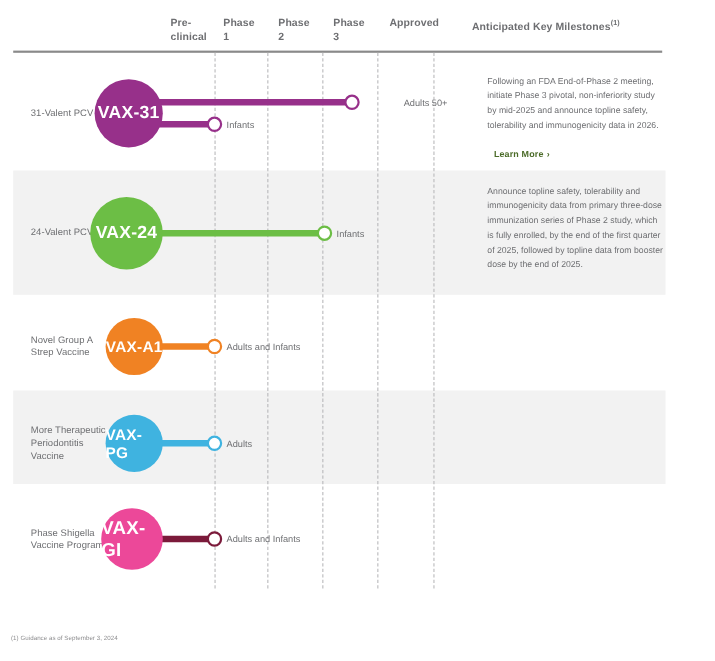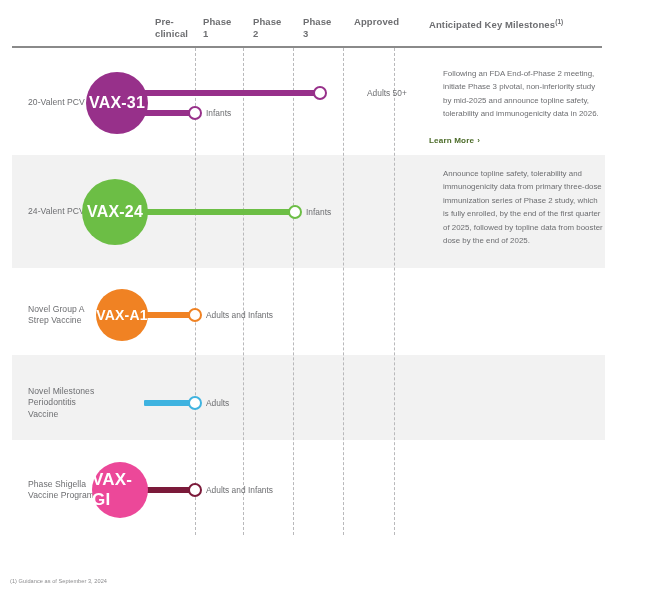--- a/index.html
+++ b/index.html
@@ -91,21 +91,21 @@
   
   .milestone{
     position:absolute;
     left:443px;width:160px;
     font-size:7.9px;
     line-height:13.4px;
     color:#6d6e71;
   }
   .learn-more{
     position:absolute;
-    left:429px;
+    left:449px;
     font-size:8.1px;
     font-weight:bold;
     color:#4b6b28;
     letter-spacing:.15px;
     cursor:pointer;
   }
   .learn-more .chev{font-weight:bold;padding-left:3px;}
 
   
   .footnote{
@@ -155,21 +155,21 @@
       <div class="gridline" style="left: 195px; border-left-color: rgb(185, 185, 187);"></div>
       <div class="gridline" style="left: 243px; border-left-color: rgb(185, 185, 187);"></div>
       <div class="gridline" style="left: 293px; border-left-color: rgb(185, 185, 187);"></div>
       <div class="gridline" style="left: 343px; border-left-color: rgb(185, 185, 187);"></div>
       <div class="gridline" style="left: 394px; border-left-color: rgb(185, 185, 187);"></div>
     </div>
 
   <div id="rows">
       <div class="row" style="top: 55px; height: 100px;">
         <div class="prog-label" style="top: 42.25px;">
-          <div>20-Valent PCV</div>
+          <div>31-Valent PCV</div>
         </div>
         <div class="bar" style="left: 144px; top: 35px; width: 176px; height: 6px; background: rgb(151, 48, 138);"></div>
         <div class="endcap" style="left: 313px; top: 31px; width: 14px; height: 14px; border: 2.6px solid rgb(151, 48, 138);"></div>
         <div class="pop-label" style="left: 331px; top: 33px; margin-left: 36px;">Adults 50+</div>
         <div class="bar" style="left: 144px; top: 55px; width: 51px; height: 6px; background: rgb(151, 48, 138);"></div>
         <div class="endcap" style="left: 188px; top: 51px; width: 14px; height: 14px; border: 2.6px solid rgb(151, 48, 138);"></div>
         <div class="pop-label" style="left: 206px; top: 53px;">Infants</div>
         <div class="bubble" style="left: 86px; top: 17px; width: 62px; height: 62px; background: rgb(151, 48, 138); font-size: 16px;">VAX-31</div>
         <div class="milestone" style="top: 12px;">Following an FDA End-of-Phase 2 meeting, initiate Phase 3 pivotal, non-inferiority study by mid-2025 and announce topline safety, tolerability and immunogenicity data in 2026.</div>
         <div class="learn-more" style="top: 81px; color: rgb(75, 107, 40);"><span>Learn More</span><span class="chev">›</span></div>
@@ -189,27 +189,28 @@
           <div>Novel Group A</div>
           <div>Strep Vaccine</div>
         </div>
         <div class="bar" style="left: 144px; top: 37px; width: 51px; height: 6px; background: rgb(240, 130, 35);"></div>
         <div class="endcap" style="left: 188px; top: 33px; width: 14px; height: 14px; border: 2.6px solid rgb(240, 130, 35);"></div>
         <div class="pop-label" style="left: 206px; top: 35px;">Adults and Infants</div>
         <div class="bubble" style="left: 96px; top: 14px; width: 52px; height: 52px; background: rgb(240, 130, 35); font-size: 14px;">VAX-A1</div>
       </div>
       <div class="row" style="top: 355px; height: 85px;">
         <div class="prog-label" style="top: 30.75px;">
-          <div>Novel Milestones</div>
+          <div>More Therapeutic</div>
           <div>Periodontitis</div>
           <div>Vaccine</div>
         </div>
         <div class="bar" style="left: 144px; top: 45px; width: 51px; height: 6px; background: rgb(63, 179, 224);"></div>
         <div class="endcap" style="left: 188px; top: 41px; width: 14px; height: 14px; border: 2.6px solid rgb(63, 179, 224);"></div>
         <div class="pop-label" style="left: 206px; top: 43px;">Adults</div>
+        <div class="bubble" style="left: 96px; top: 22px; width: 52px; height: 52px; background: rgb(63, 179, 224); font-size: 14px;">VAX-PG</div>
       </div>
       <div class="row" style="top: 450px; height: 90px;">
         <div class="prog-label" style="top: 28.5px;">
           <div>Phase Shigella</div>
           <div>Vaccine Program</div>
         </div>
         <div class="bar" style="left: 144px; top: 37px; width: 51px; height: 6px; background: rgb(123, 26, 58);"></div>
         <div class="endcap" style="left: 188px; top: 33px; width: 14px; height: 14px; border: 2.6px solid rgb(123, 26, 58);"></div>
         <div class="pop-label" style="left: 206px; top: 35px;">Adults and Infants</div>
         <div class="bubble" style="left: 92px; top: 12px; width: 56px; height: 56px; background: #ec4899; font-size: 17px;">VAX-GI</div>

